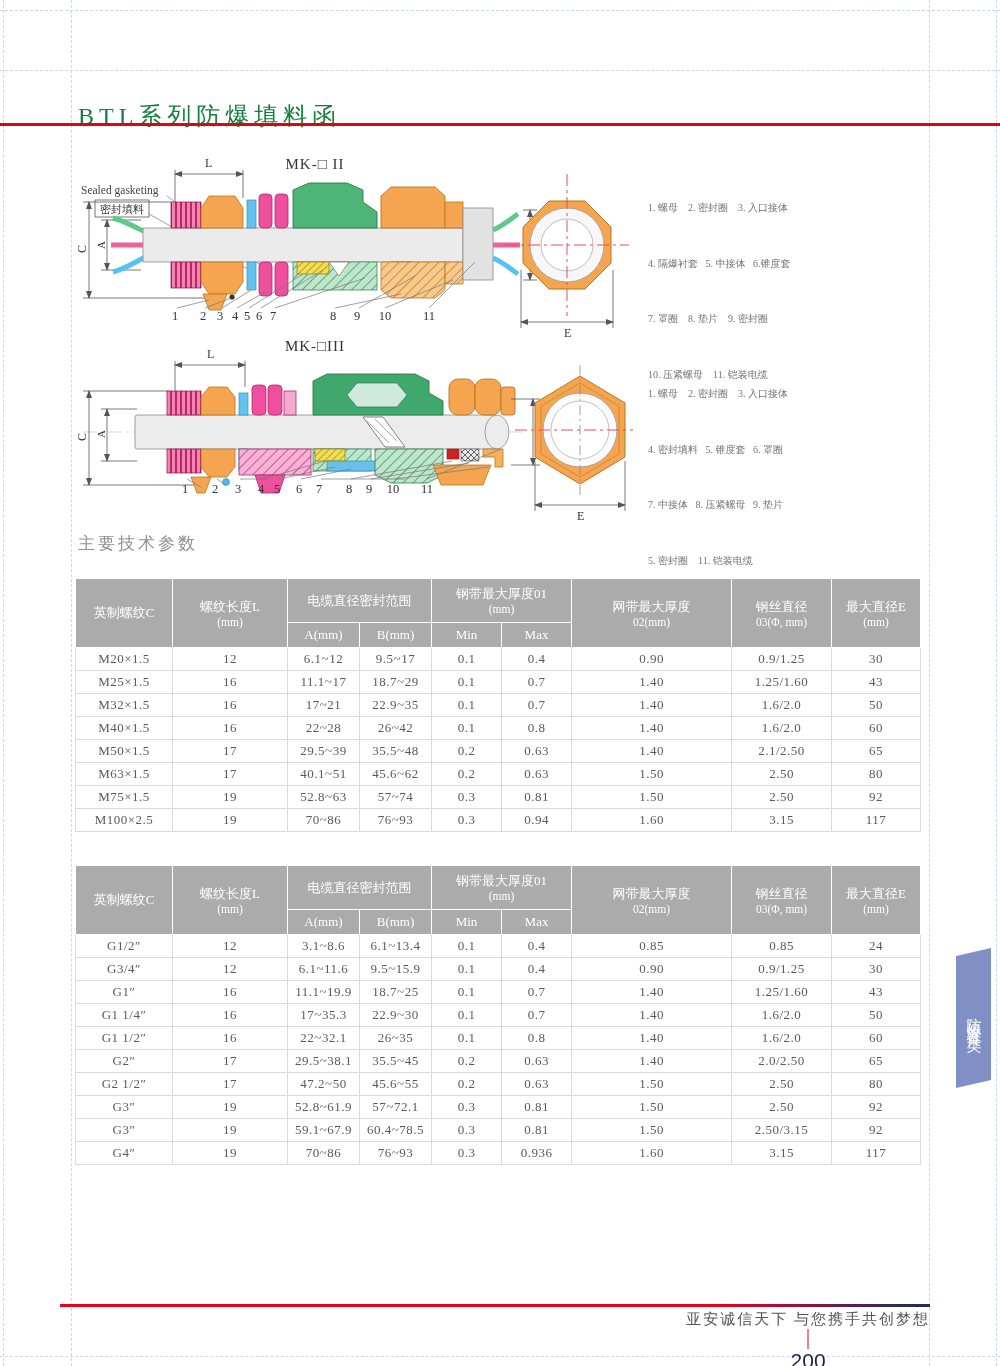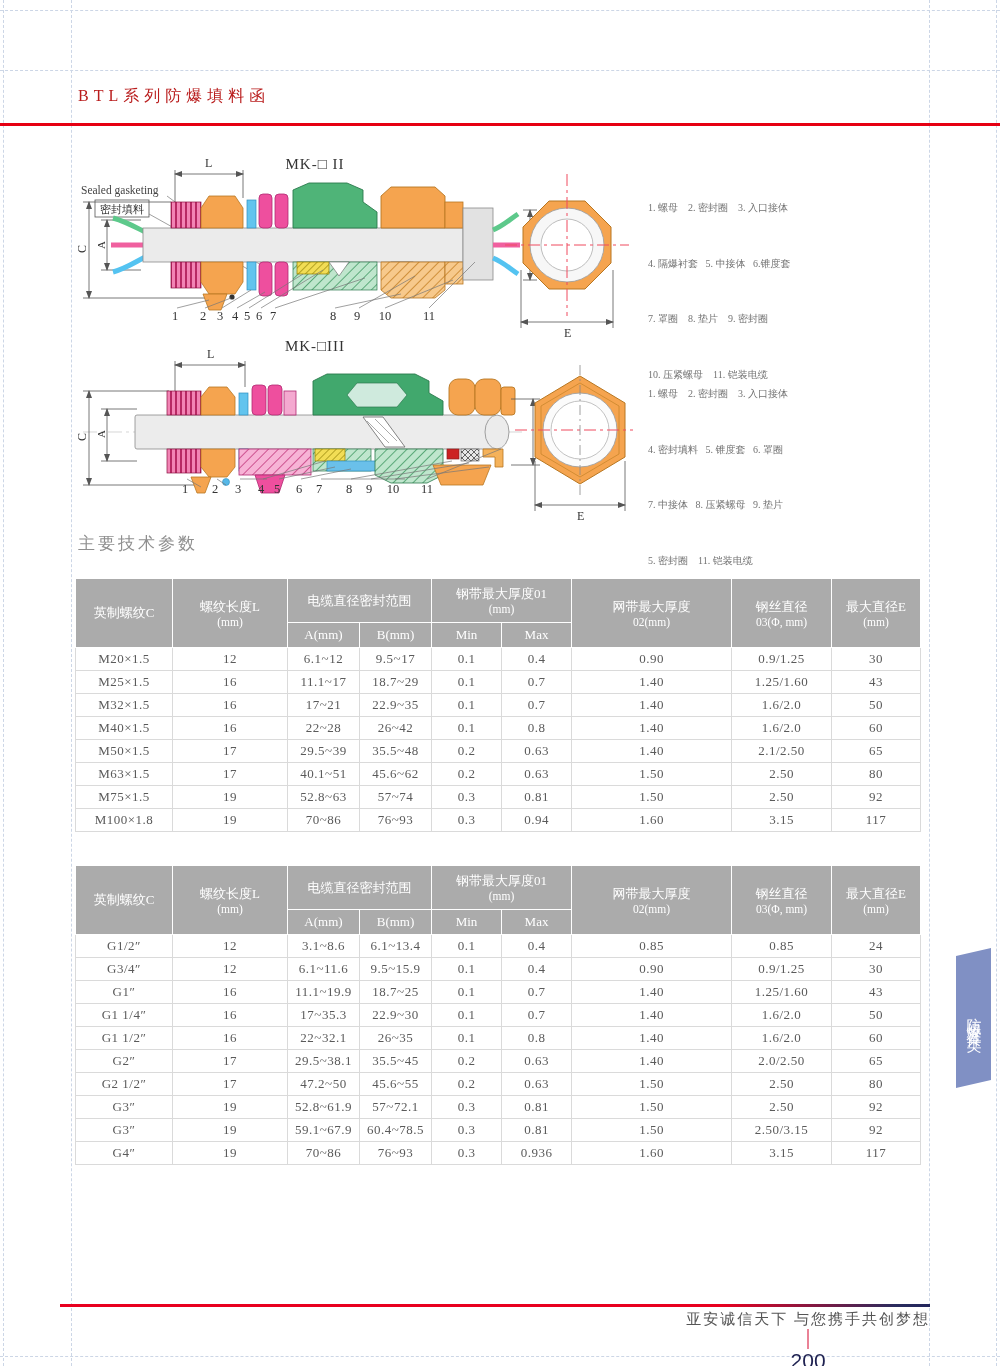--- a/index.html
+++ b/index.html
@@ -4,21 +4,21 @@
 <style>
   * { margin:0; padding:0; box-sizing:border-box; }
   body { font-family:"Liberation Serif", serif; background:#ffffff; }
   #page { position:relative; width:1000px; height:1366px; background:#fff; overflow:hidden; }
 
   
   .cropV { position:absolute; top:0; bottom:0; width:0; border-left:1px dashed #ccd6e6; }
   .cropH { position:absolute; left:0; right:0; height:0; border-top:1px dashed #ccd6e6; }
 
   
-  .doc-title { position:absolute; left:78px; top:86px; font-size:16px; color:#b91c1c;
+  .doc-title { position:absolute; left:78px; top:100px; font-size:24px; color:#15803d;
                letter-spacing:5px; font-weight:normal; }
   .logo { position:absolute; right:92px; top:52px; text-align:center; font-family:"Liberation Sans",sans-serif; }
   .logo-word { font-size:33px; font-weight:bold; letter-spacing:1px; line-height:34px; }
   .logo-blue { color:#1b9dd9; } .logo-red { color:#e60012; }
   .logo-sub { font-size:21px; font-weight:bold; color:#333; letter-spacing:3px; line-height:26px; }
   .red-rule { position:absolute; left:0; top:123px; width:1000px; height:3px; background:#e60012; }
 
   
   .dia-title { position:absolute; left:235px; width:160px; text-align:center; font-size:15px; color:#333; letter-spacing:1px; }
   .dia-svg { position:absolute; left:75px; }
@@ -451,21 +451,21 @@
           <td>19</td>
           <td>52.8~63</td>
           <td>57~74</td>
           <td>0.3</td>
           <td>0.81</td>
           <td>1.50</td>
           <td>2.50</td>
           <td>92</td>
         </tr>
         <tr>
-          <td>M100×1.8</td>
+          <td>M100×2.5</td>
           <td>19</td>
           <td>70~86</td>
           <td>76~93</td>
           <td>0.3</td>
           <td>0.94</td>
           <td>1.60</td>
           <td>3.15</td>
           <td>117</td>
         </tr>
       </tbody>

